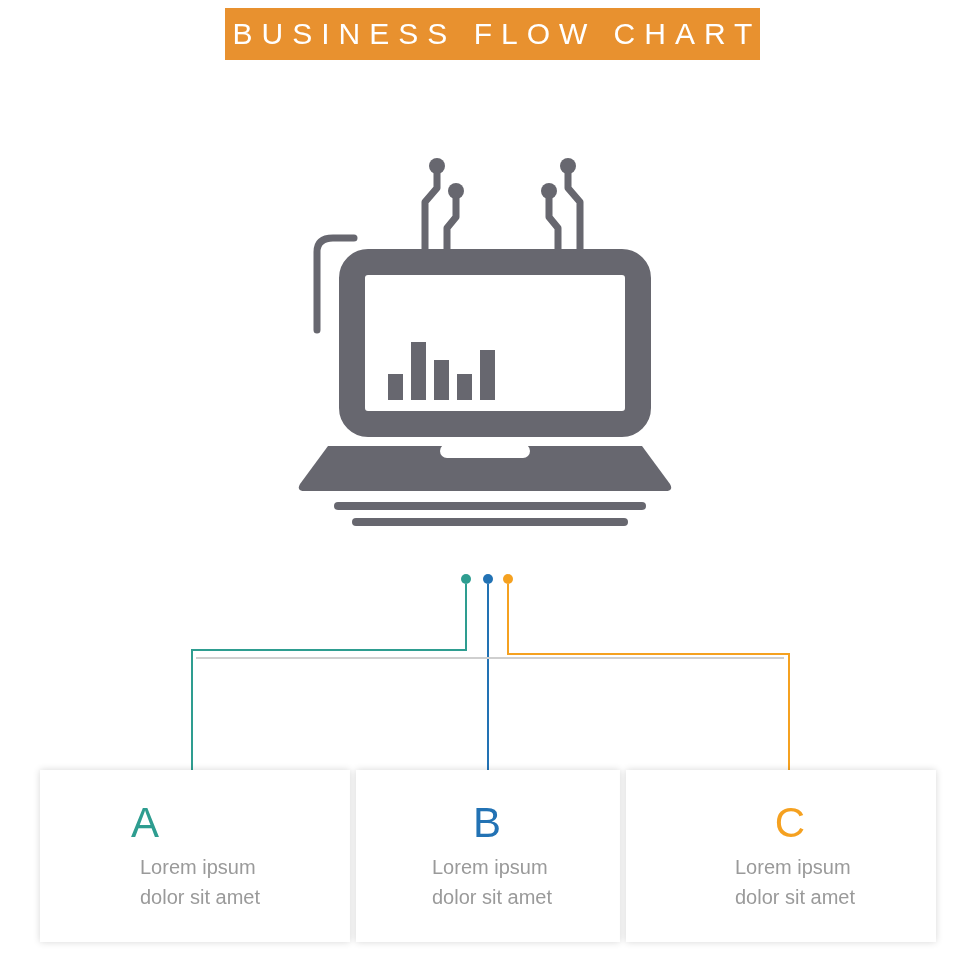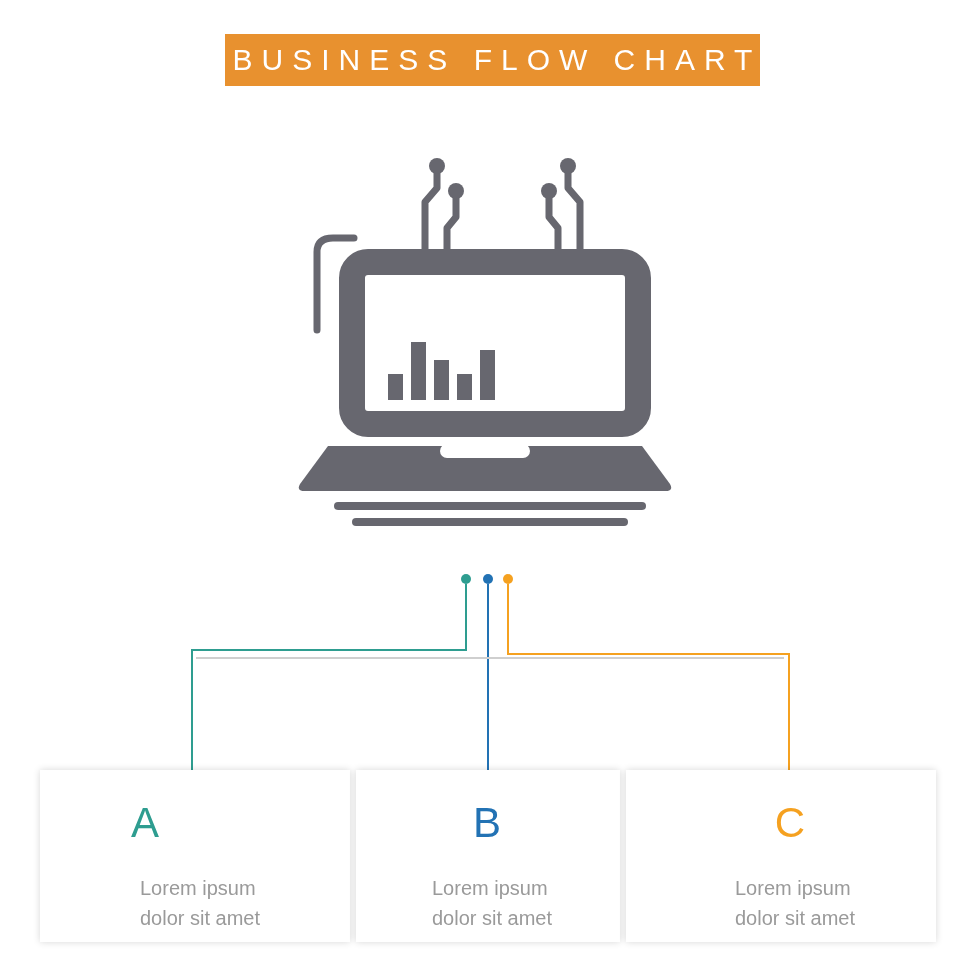--- a/index.html
+++ b/index.html
@@ -2,21 +2,21 @@
 <html><head>
 <meta charset="utf-8">
 <style>
   html,body{margin:0;padding:0;background:#ffffff;}
   .stage{
     position:relative;width:980px;height:980px;background:#ffffff;overflow:hidden;
     font-family:"Liberation Sans", sans-serif;
   }
   
   .banner{
-    position:absolute;left:225px;top:34px;width:535px;height:52px;
+    position:absolute;left:225px;top:8px;width:535px;height:52px;
     display:flex;align-items:center;justify-content:center;
   }
   .banner-text{
     color:#ffffff;font-size:30px;letter-spacing:9px;font-weight:400;
     white-space:nowrap;padding-left:9px;
   }
   
   .icon-wrap{position:absolute;left:290px;top:140px;width:400px;height:400px;}
   
   .dot{position:absolute;width:10px;height:10px;border-radius:50%;}
@@ -31,21 +31,21 @@
   .card-b{left:356px;width:264px;}
   .card-c{left:626px;width:310px;}
   .letter{
     position:absolute;top:30px;width:40px;text-align:center;
     font-size:42px;font-weight:400;line-height:46px;
   }
   .card-a .letter{left:85px;}
   .card-b .letter{left:111px;}
   .card-c .letter{left:144px;}
   .lorem{
-    position:absolute;top:82px;color:#9a9a9a;font-size:20px;line-height:30px;margin-top:21px;
+    position:absolute;top:82px;color:#9a9a9a;font-size:20px;line-height:30px;
   }
   .card-a .lorem{left:100px;}
   .card-b .lorem{left:76px;}
   .card-c .lorem{left:109px;}
   .lorem span{display:block;}
 </style>
 </head>
 <body>
 
 <div class="stage">

